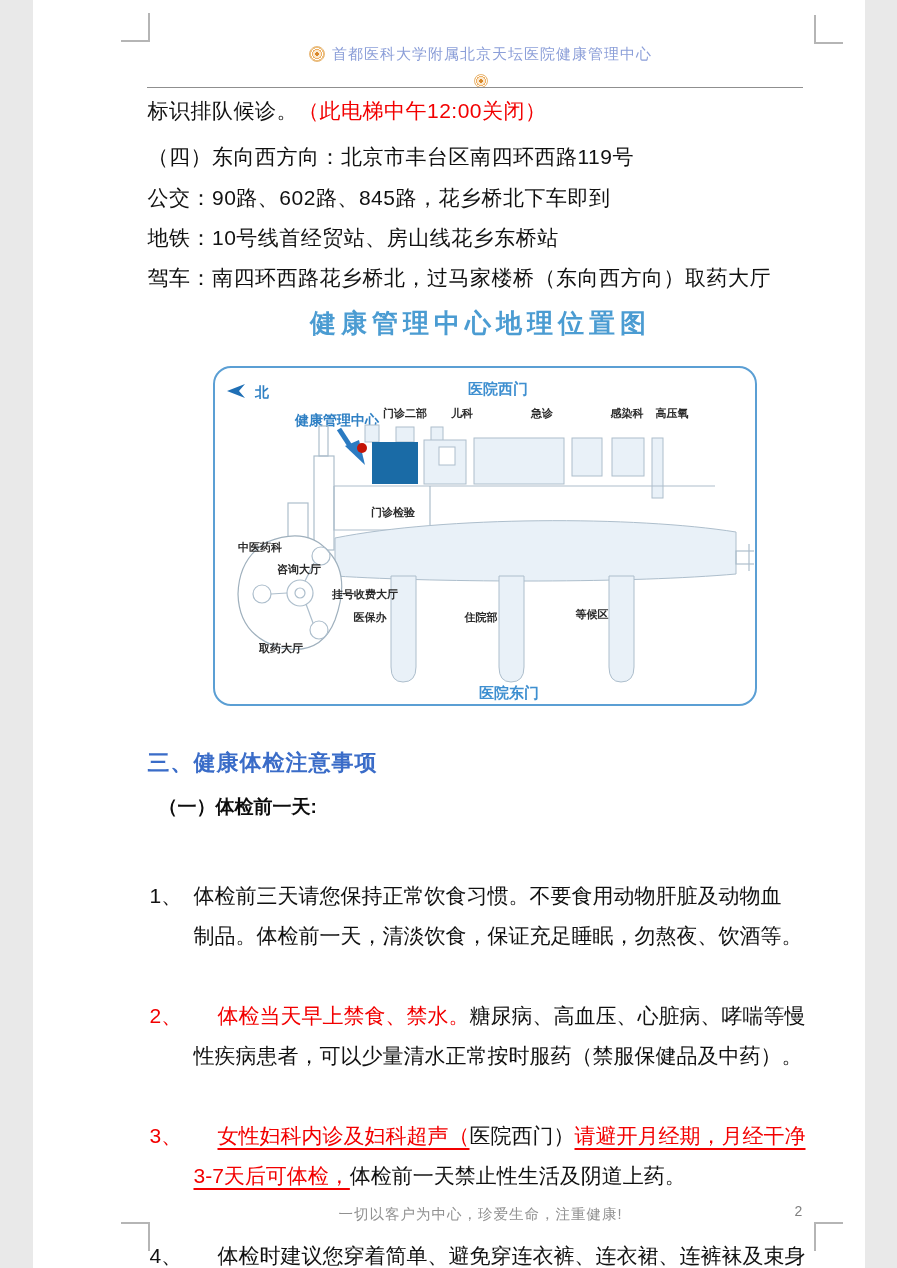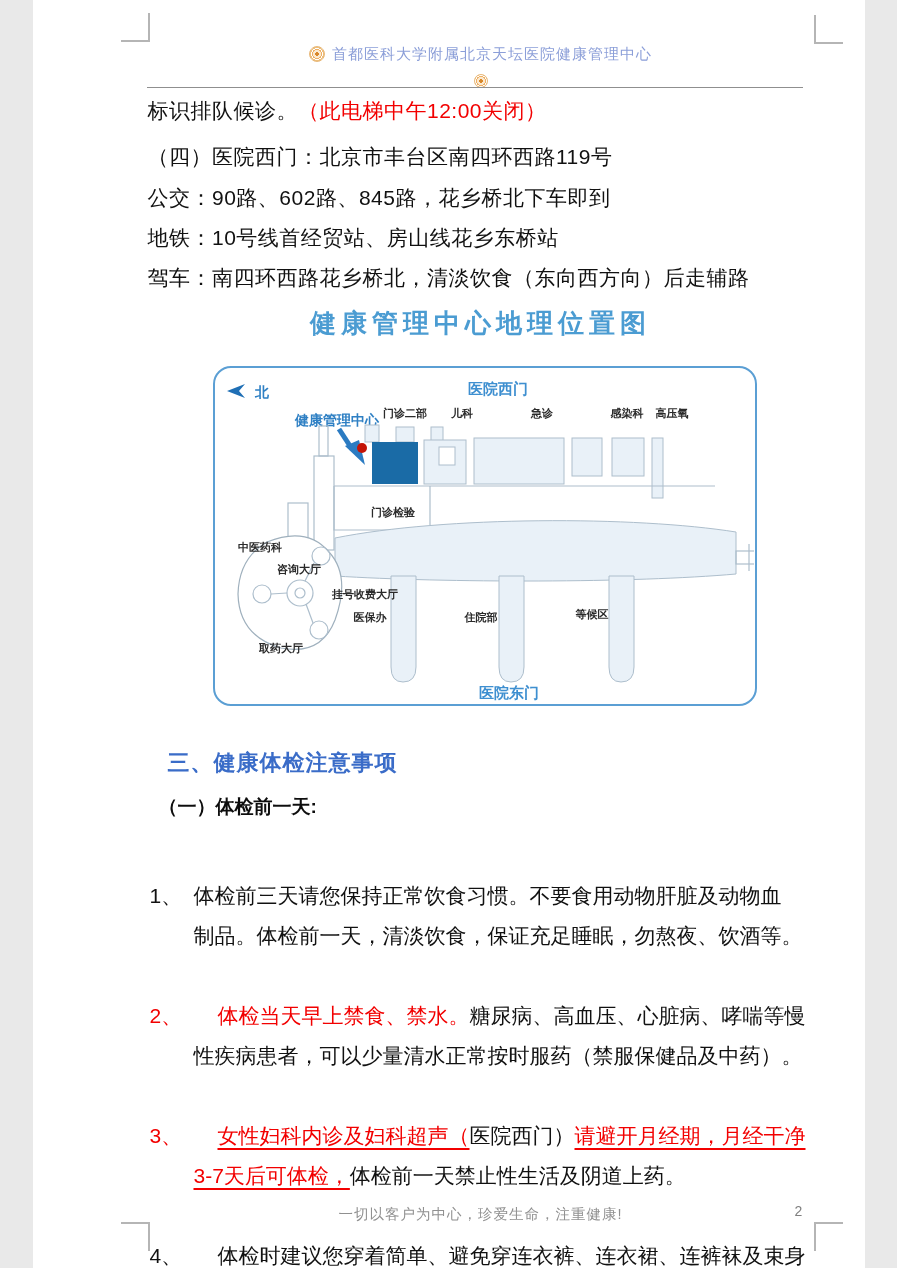--- a/index.html
+++ b/index.html
@@ -30,21 +30,21 @@
   .map-box{position:absolute;left:180px;top:366px;width:544px;height:340px;box-sizing:border-box;
            border:2.5px solid #5b9fd4;border-radius:18px;background:#fff;}
   .bld{fill:#e9f1f8;stroke:#adbecc;stroke-width:1;}
   .bldo{fill:none;stroke:#adbecc;stroke-width:1.2;}
   .blobo{fill:#ffffff;stroke:#9fb0bd;stroke-width:1.2;}
   .ln{stroke:#adbecc;stroke-width:1.2;}
   .t-bk{font-size:11px;font-weight:bold;fill:#2a2a2a;}
   .t-blue{font-size:14px;font-weight:bold;fill:#2f80c4;}
   .t-gate{font-size:15px;font-weight:bold;fill:#3e8fd0;}
   
-  .sec-heading{position:absolute;left:115px;top:748px;font-size:22px;font-weight:bold;color:#3a6cc8;letter-spacing:1px;margin-left:20px;}
+  .sec-heading{position:absolute;left:115px;top:748px;font-size:22px;font-weight:bold;color:#3a6cc8;letter-spacing:1px;}
   .sub-heading{position:absolute;left:126px;top:794px;font-size:19px;font-weight:bold;color:#0d0d0d;}
   .notice{position:absolute;left:115px;top:836px;width:676px;font-size:21px;}
   .li{position:relative;padding-left:46px;line-height:40px;}
   .li .num{position:absolute;left:2px;top:0;}
   .li-text{white-space:pre-wrap;margin-top:40px;}
   .li-text.ind{text-indent:24px;}
   
   .footer-motto{position:absolute;left:115px;width:666px;top:1205px;text-align:center;
                 font-size:14.5px;color:#909090;letter-spacing:1px;}
   .page-num{position:absolute;left:762px;top:1203px;font-size:14px;color:#7f7f7f;}
@@ -63,24 +63,24 @@
     <span class="logo"></span><span>首都医科大学附属北京天坛医院健康管理中心</span>
   </div>
   <div class="header-logo2">
     <span class="logo small"></span>
   </div>
   <div class="header-rule"></div>
 
   <div class="pline" style="top:97px;">
     <span>标识排队候诊。</span><span class="red">（此电梯中午12:00关闭）</span>
   </div>
-  <div class="pline" style="top:143px;">（四）医院西门：北京市丰台区南四环西路119号</div>
+  <div class="pline" style="top:143px;">（四）东向西方向：北京市丰台区南四环西路119号</div>
   <div class="pline" style="top:184px;">公交：90路、602路、845路，花乡桥北下车即到</div>
   <div class="pline" style="top:224px;">地铁：10号线首经贸站、房山线花乡东桥站</div>
-  <div class="pline" style="top:264px;">驾车：南四环西路花乡桥北，清淡饮食（东向西方向）后走辅路</div>
+  <div class="pline" style="top:264px;">驾车：南四环西路花乡桥北，过马家楼桥（东向西方向）取药大厅</div>
 
   <div class="map-title">健康管理中心地理位置图</div>
 
   <div class="map-box">
     <svg width="539" height="335" viewBox="0 0 539 335">
 
       <polygon points="30,16 12,23 30,30 24,23" fill="#1f6fb5"></polygon>
       <text x="40" y="29" class="t-blue">北</text>
       <text x="283" y="26" class="t-gate" text-anchor="middle">医院西门</text>
       <text x="122" y="57" class="t-blue" text-anchor="middle">健康管理中心</text>

